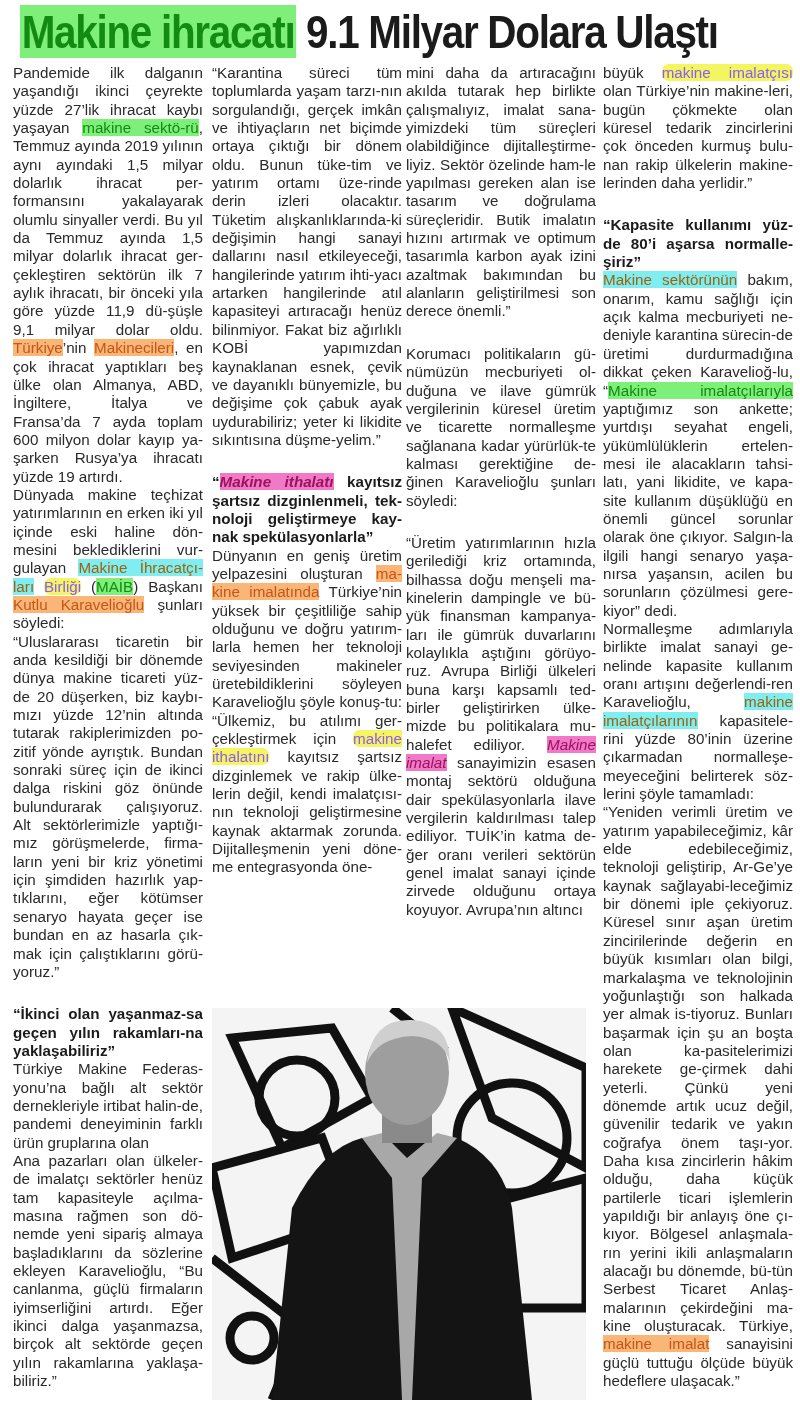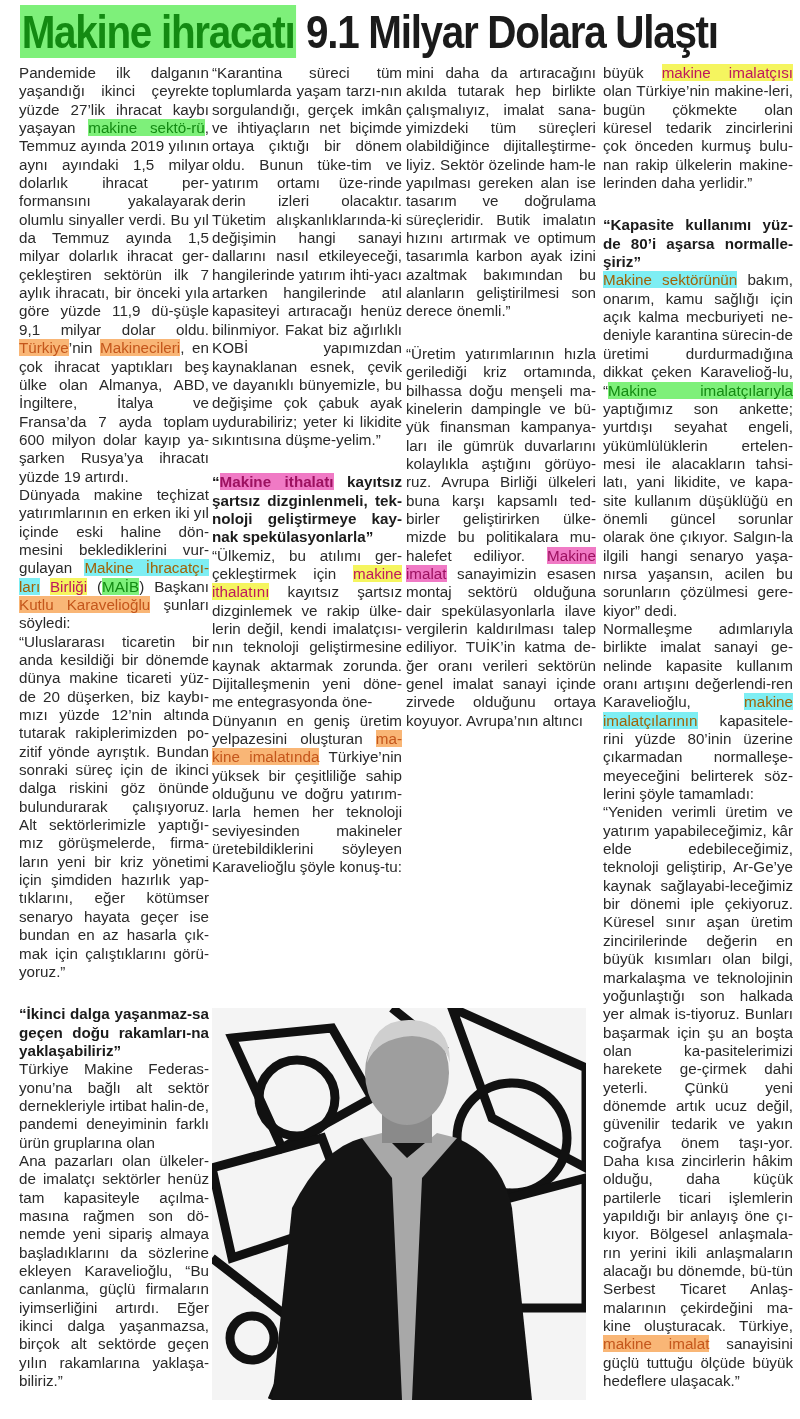--- a/index.html
+++ b/index.html
@@ -9,56 +9,57 @@
               font-family:"Liberation Sans", sans-serif; font-weight:bold;
               font-size:47px; line-height:56px; letter-spacing:-1.5px; white-space:nowrap;
               transform-origin:left top; transform:scaleX(0.86); }
   .headline .hl-green { background:#7ef07a; color:#138a12; padding:0 2px; }
   .headline .plain { color:#1b1b1b; }
   .col { position:absolute; top:64px; width:190px; font-size:15.2px; line-height:18.35px;
          text-align:justify; hyphens:manual; color:#2a2a2a; }
   .col p { margin:0; }
   .col p.sub { font-weight:bold; color:#1b1b1b; }
   .col p.gap { margin-top:24px; }
-  .col1 { left:19px; }
+  .col1 { left:13px; }
   .col2 { left:212px; }
   .col3 { left:406px; }
   .col4 { left:603px; }
   .hl-green  { background:#7ef07a; color:#138a12; }
   .hl-orange { background:#f9b676; color:#c4561b; }
   .hl-cyan   { background:#7eeef3; color:#a16207; }
-  .hl-yellow { background:#f5f55f; color:#be185d; }
-  .hl-pink   { background:#f07ac5; color:#9c1160; }
+  .hl-yellow { background:#f5f55f; color:#8b5cf6;border-radius:7px; }
+  .hl-pink   { background:#f07ac5; color:#9c1160;font-style:italic; }
   .photo { position:absolute; left:212px; top:1008px; width:374px; height:392px;
            background:#f2f2f2; overflow:hidden; }
   .photo svg { width:100%; height:100%; display:block; }
 </style>
 </head>
 <body>
 
 <div class="headline">
   <span class="hl-green">Makine ihracatı</span><span class="plain"> 9.1 Milyar Dolara Ulaştı</span>
 </div>
 
 <div class="col col1">
     <p class="body"><span>Pandemide ilk dalganın yaşandığı ikinci çeyrekte yüzde 27’lik ihracat kaybı yaşayan </span><span class="hl-green">makine sektö-rü</span><span>, Temmuz ayında 2019 yılının aynı ayındaki 1,5 milyar dolarlık ihracat per-formansını yakalayarak olumlu sinyaller verdi. Bu yıl da Temmuz ayında 1,5 milyar dolarlık ihracat ger-çekleştiren sektörün ilk 7 aylık ihracatı, bir önceki yıla göre yüzde 11,9 dü-şüşle 9,1 milyar dolar oldu. </span><span class="hl-orange">Türkiye</span><span>’nin </span><span class="hl-orange">Makinecileri</span><span>, en çok ihracat yaptıkları beş ülke olan Almanya, ABD, İngiltere, İtalya ve Fransa’da 7 ayda toplam 600 milyon dolar kayıp ya-şarken Rusya’ya ihracatı yüzde 19 artırdı.</span></p>
     <p class="body"><span>Dünyada makine teçhizat yatırımlarının en erken iki yıl içinde eski haline dön-mesini beklediklerini vur-gulayan </span><span class="hl-cyan">Makine İhracatçı-ları</span><span> </span><span class="hl-yellow">Birliği</span><span> (</span><span class="hl-green">MAİB</span><span>) Başkanı </span><span class="hl-orange">Kutlu Karavelioğlu</span><span> şunları söyledi:</span></p>
     <p class="body"><span>“Uluslararası ticaretin bir anda kesildiği bir dönemde dünya makine ticareti yüz-de 20 düşerken, biz kaybı-mızı yüzde 12’nin altında tutarak rakiplerimizden po-zitif yönde ayrıştık. Bundan sonraki süreç için de ikinci dalga riskini göz önünde bulundurarak çalışıyoruz. Alt sektörlerimizle yaptığı-mız görüşmelerde, firma-ların yeni bir kriz yönetimi için şimdiden hazırlık yap-tıklarını, eğer kötümser senaryo hayata geçer ise bundan en az hasarla çık-mak için çalıştıklarını görü-yoruz.”</span></p>
-    <p class="sub gap"><span>“İkinci dalga yaşanmaz-sa geçen doğu rakamları-na yaklaşabiliriz”</span></p>
+    <p class="sub gap"><span>“İkinci olan yaşanmaz-sa geçen yılın rakamları-na yaklaşabiliriz”</span></p>
     <p class="body"><span>Türkiye Makine Federas-yonu’na bağlı alt sektör dernekleriyle irtibat halin-de, pandemi deneyiminin farklı ürün gruplarına olan</span></p>
     <p class="body"><span>Ana pazarları olan ülkeler-de imalatçı sektörler henüz tam kapasiteyle açılma-masına rağmen son dö-nemde yeni sipariş almaya başladıklarını da sözlerine ekleyen Karavelioğlu, “Bu canlanma, güçlü firmaların iyimserliğini artırdı. Eğer ikinci dalga yaşanmazsa, birçok alt sektörde geçen yılın rakamlarına yaklaşa-biliriz.”</span></p>
   </div>
 <div class="col col2">
     <p class="body"><span>“Karantina süreci tüm toplumlarda yaşam tarzı-nın sorgulandığı, gerçek imkân ve ihtiyaçların net biçimde ortaya çıktığı bir dönem oldu. Bunun tüke-tim ve yatırım ortamı üze-rinde derin izleri olacaktır. Tüketim alışkanlıklarında-ki değişimin hangi sanayi dallarını nasıl etkileyeceği, hangilerinde yatırım ihti-yacı artarken hangilerinde atıl kapasiteyi artıracağı henüz bilinmiyor. Fakat biz ağırlıklı KOBİ yapımızdan kaynaklanan esnek, çevik ve dayanıklı bünyemizle, bu değişime çok çabuk ayak uydurabiliriz; yeter ki likidite sıkıntısına düşme-yelim.”</span></p>
     <p class="sub gap"><span>“</span><span class="hl-pink">Makine ithalatı</span><span> kayıtsız şartsız dizginlenmeli, tek-noloji geliştirmeye kay-nak spekülasyonlarla”</span></p>
+    <p class="body"><span>Dünyanın en geniş üretim yelpazesini oluşturan </span><span class="hl-orange">ma-kine imalatında</span><span> Türkiye’nin yüksek bir çeşitliliğe sahip olduğunu ve doğru yatırım-larla hemen her teknoloji seviyesinden makineler üretebildiklerini söyleyen Karavelioğlu şöyle konuş-tu:</span></p>
     <p class="body"><span>“Ülkemiz, bu atılımı ger-çekleştirmek için </span><span class="hl-yellow">makine ithalatını</span><span> kayıtsız şartsız dizginlemek ve rakip ülke-lerin değil, kendi imalatçısı-nın teknoloji geliştirmesine kaynak aktarmak zorunda. Dijitalleşmenin yeni döne-me entegrasyonda öne-</span></p>
-    <p class="body"><span>Dünyanın en geniş üretim yelpazesini oluşturan </span><span class="hl-orange">ma-kine imalatında</span><span> Türkiye’nin yüksek bir çeşitliliğe sahip olduğunu ve doğru yatırım-larla hemen her teknoloji seviyesinden makineler üretebildiklerini söyleyen Karavelioğlu şöyle konuş-tu:</span></p>
   </div>
 <div class="col col3">
     <p class="body"><span>mini daha da artıracağını akılda tutarak hep birlikte çalışmalıyız, imalat sana-yimizdeki tüm süreçleri olabildiğince dijitalleştirme-liyiz. Sektör özelinde ham-le yapılması gereken alan ise tasarım ve doğrulama süreçleridir. Butik imalatın hızını artırmak ve optimum tasarımla karbon ayak izini azaltmak bakımından bu alanların geliştirilmesi son derece önemli.”</span></p>
+    <p class="body gap"><span>Korumacı politikaların gü-nümüzün mecburiyeti ol-duğuna ve ilave gümrük vergilerinin küresel üretim ve ticarette normalleşme sağlanana kadar yürürlük-te kalması gerektiğine de-ğinen Karavelioğlu şunları söyledi:</span></p>
     <p class="body gap"><span>“Üretim yatırımlarının hızla gerilediği kriz ortamında, bilhassa doğu menşeli ma-kinelerin dampingle ve bü-yük finansman kampanya-ları ile gümrük duvarlarını kolaylıkla aştığını görüyo-ruz. Avrupa Birliği ülkeleri buna karşı kapsamlı ted-birler geliştirirken ülke-mizde bu politikalara mu-halefet ediliyor. </span><span class="hl-pink">Makine imalat</span><span> sanayimizin esasen montaj sektörü olduğuna dair spekülasyonlarla ilave vergilerin kaldırılması talep ediliyor. TUİK’in katma de-ğer oranı verileri sektörün genel imalat sanayi içinde zirvede olduğunu ortaya koyuyor. Avrupa’nın altıncı</span></p>
   </div>
 <div class="col col4">
     <p class="body"><span>büyük </span><span class="hl-yellow">makine imalatçısı</span><span> olan Türkiye’nin makine-leri, bugün çökmekte olan küresel tedarik zincirlerini çok önceden kurmuş bulu-nan rakip ülkelerin makine-lerinden daha yerlidir.”</span></p>
     <p class="sub gap"><span>“Kapasite kullanımı yüz-de 80’i aşarsa normalle-şiriz”</span></p>
     <p class="body"><span class="hl-cyan">Makine sektörünün</span><span> bakım, onarım, kamu sağlığı için açık kalma mecburiyeti ne-deniyle karantina sürecin-de üretimi durdurmadığına dikkat çeken Karavelioğ-lu, “</span><span class="hl-green">Makine imalatçılarıyla</span><span> yaptığımız son ankette; yurtdışı seyahat engeli, yükümlülüklerin ertelen-mesi ile alacakların tahsi-latı, yani likidite, ve kapa-site kullanım düşüklüğü en önemli güncel sorunlar olarak öne çıkıyor. Salgın-la ilgili hangi senaryo yaşa-nırsa yaşansın, acilen bu sorunların çözülmesi gere-kiyor” dedi.</span></p>
     <p class="body"><span>Normalleşme adımlarıyla birlikte imalat sanayi ge-nelinde kapasite kullanım oranı artışını değerlendi-ren Karavelioğlu, </span><span class="hl-cyan">makine imalatçılarının</span><span> kapasitele-rini yüzde 80’inin üzerine çıkarmadan normalleşe-meyeceğini belirterek söz-lerini şöyle tamamladı:</span></p>
     <p class="body"><span>“Yeniden verimli üretim ve yatırım yapabileceğimiz, kâr elde edebileceğimiz, teknoloji geliştirip, Ar-Ge’ye kaynak sağlayabi-leceğimiz bir dönemi iple çekiyoruz. Küresel sınır aşan üretim zincirilerinde değerin en büyük kısımları olan bilgi, markalaşma ve teknolojinin yoğunlaştığı son halkada yer almak is-tiyoruz. Bunları başarmak için şu an boşta olan ka-pasitelerimizi harekete ge-çirmek dahi yeterli. Çünkü yeni dönemde artık ucuz değil, güvenilir tedarik ve yakın coğrafya önem taşı-yor. Daha kısa zincirlerin hâkim olduğu, daha küçük partilerle ticari işlemlerin yapıldığı bir anlayış öne çı-kıyor. Bölgesel anlaşmala-rın yerini ikili anlaşmaların alacağı bu dönemde, bü-tün Serbest Ticaret Anlaş-malarının çekirdeğini ma-kine oluşturacak. Türkiye, </span><span class="hl-orange">makine imalat</span><span> sanayisini güçlü tuttuğu ölçüde büyük hedeflere ulaşacak.”</span></p>
   </div>
 

